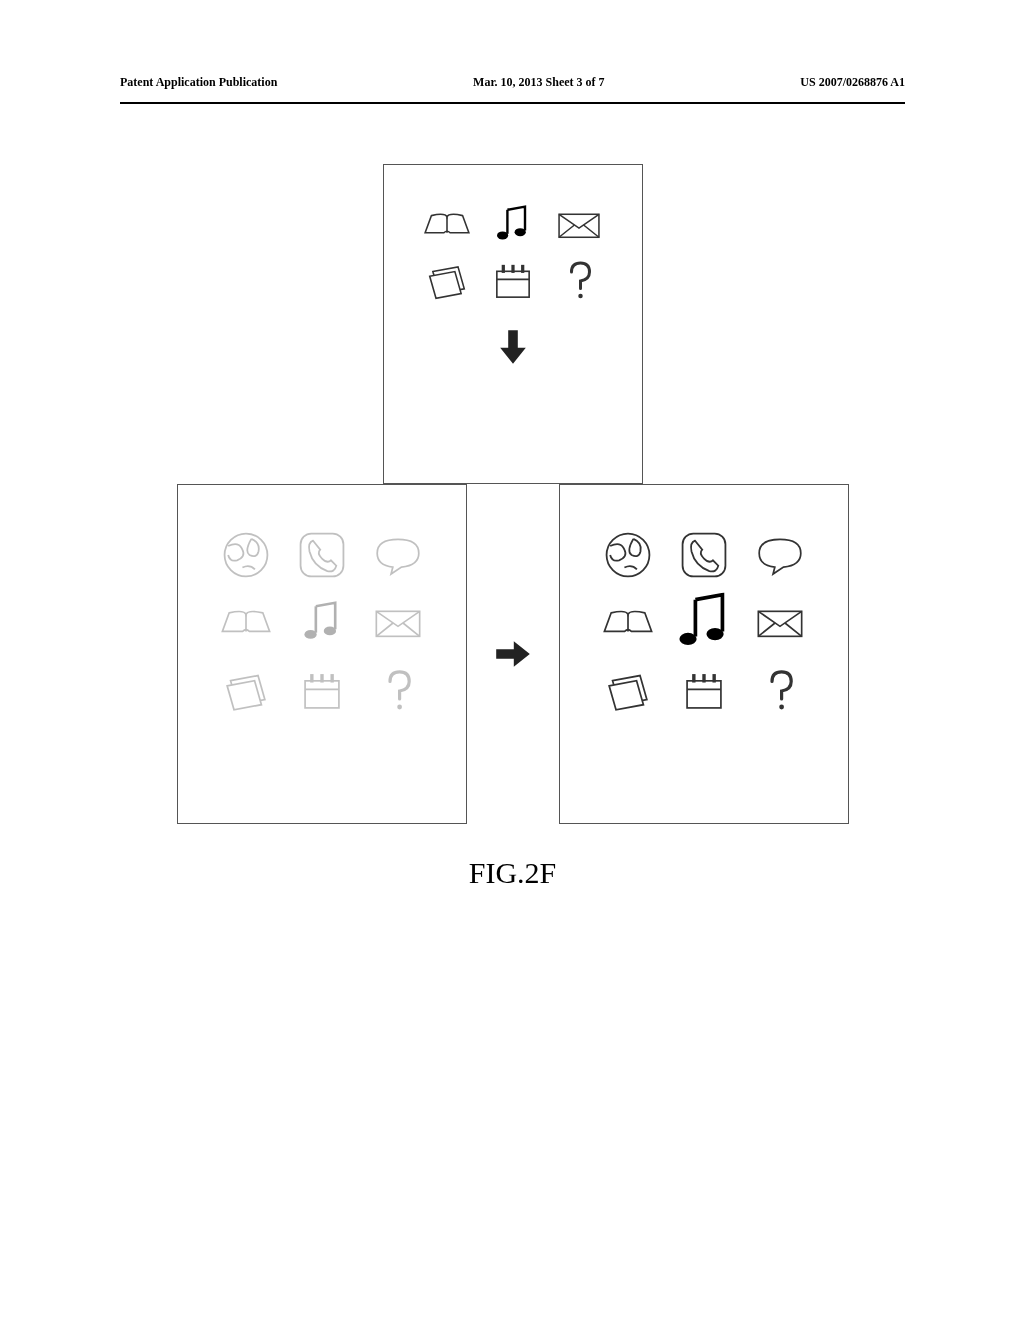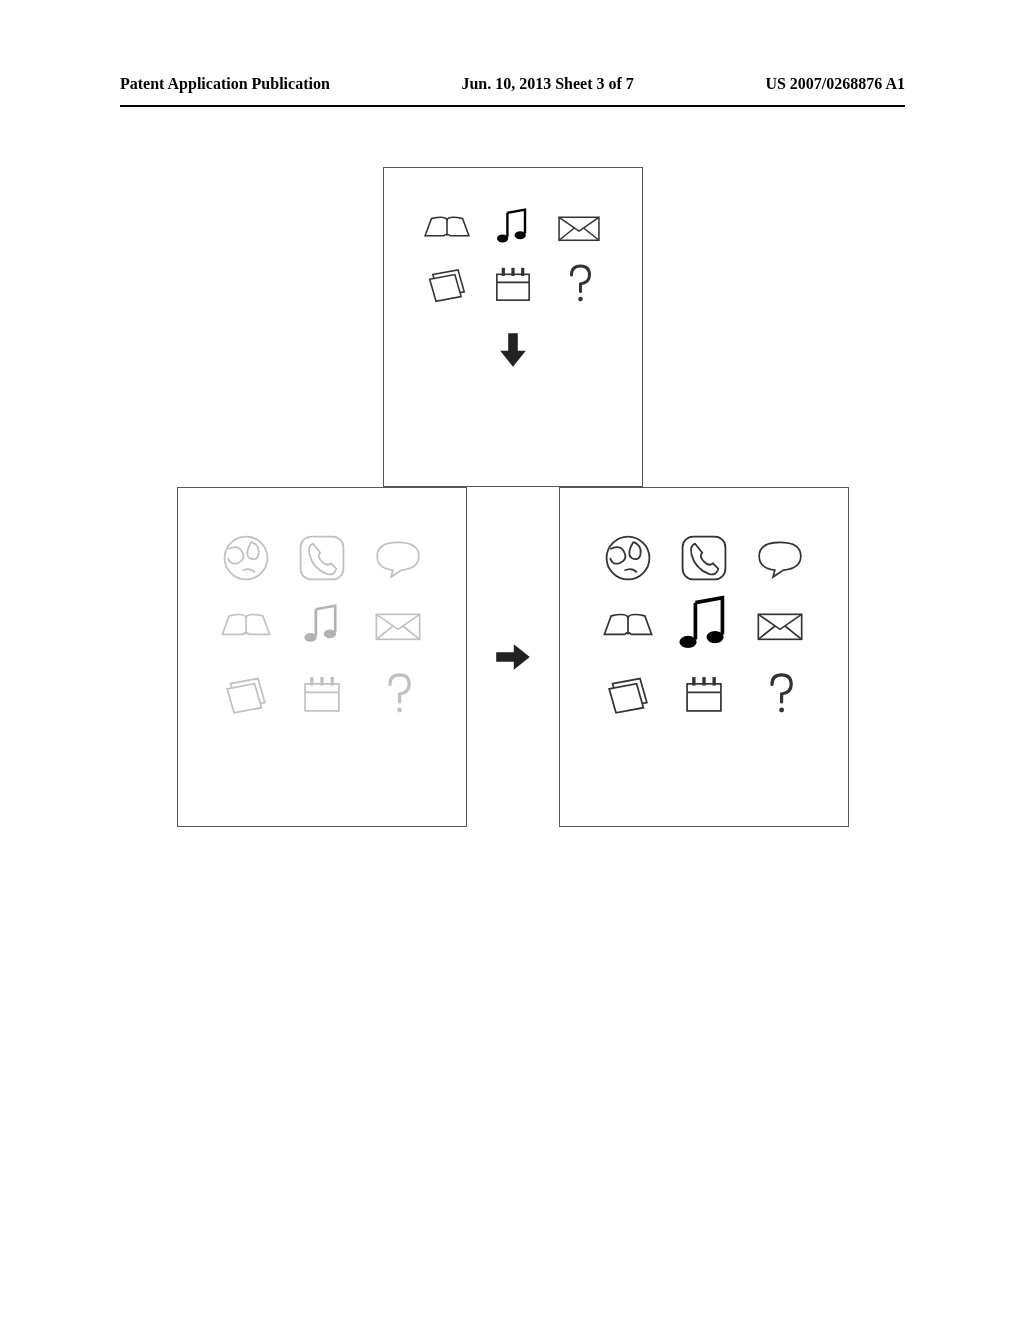--- a/index.html
+++ b/index.html
@@ -7,21 +7,21 @@
   .page {
     position: absolute;
     left: 120px;
     top: 75px;
     width: 785px;
     height: 1170px;
   }
   .header {
     display: flex;
     justify-content: space-between;
-    font-size: 16px;
+    font-size: 12px;
     font-weight: bold;
     margin-bottom: 12px;
   }
   .header .left, .header .center, .header .right { white-space: nowrap; }
   .divider { border: none; border-top: 2px solid #000; margin-bottom: 60px; }
 
   .fig-area { position: relative; width: 100%; }
 
   .screen {
     border: 1px solid #555;
@@ -153,21 +153,21 @@
     <symbol id="icon-arrow-right" viewBox="0 0 50 40">
       <path d="M4 14 L26 14 L26 4 L46 20 L26 36 L26 26 L4 26 Z" fill="#222"></path>
     </symbol>
   </defs>
 </svg>
 
 <div class="page">
 
   <div class="header">
     <span class="left">Patent Application Publication</span>
-    <span class="center">Jun. 10, 2013  Sheet 3 of 7</span>
+    <span class="center">Mar. 10, 2013  Sheet 3 of 7</span>
     <span class="right">US 2007/0268876 A1</span>
   </div>
   <hr class="divider">
 
   <div class="fig-area">
 
     <div class="fig2e-wrap">
       <div class="screen fig2e-screen">
         <div class="fig2e-icons">
           <span class="ico">
@@ -311,15 +311,16 @@
             </span>
           <span class="ico">
               <svg width="32" height="46">
                 <use href="#icon-question"></use>
               </svg>
             </span>
         </div>
       </div>
 
     </div>
+    <div class="caption-2f">FIG.2F</div>
 
   </div>
 </div>
 
 </body></html>

